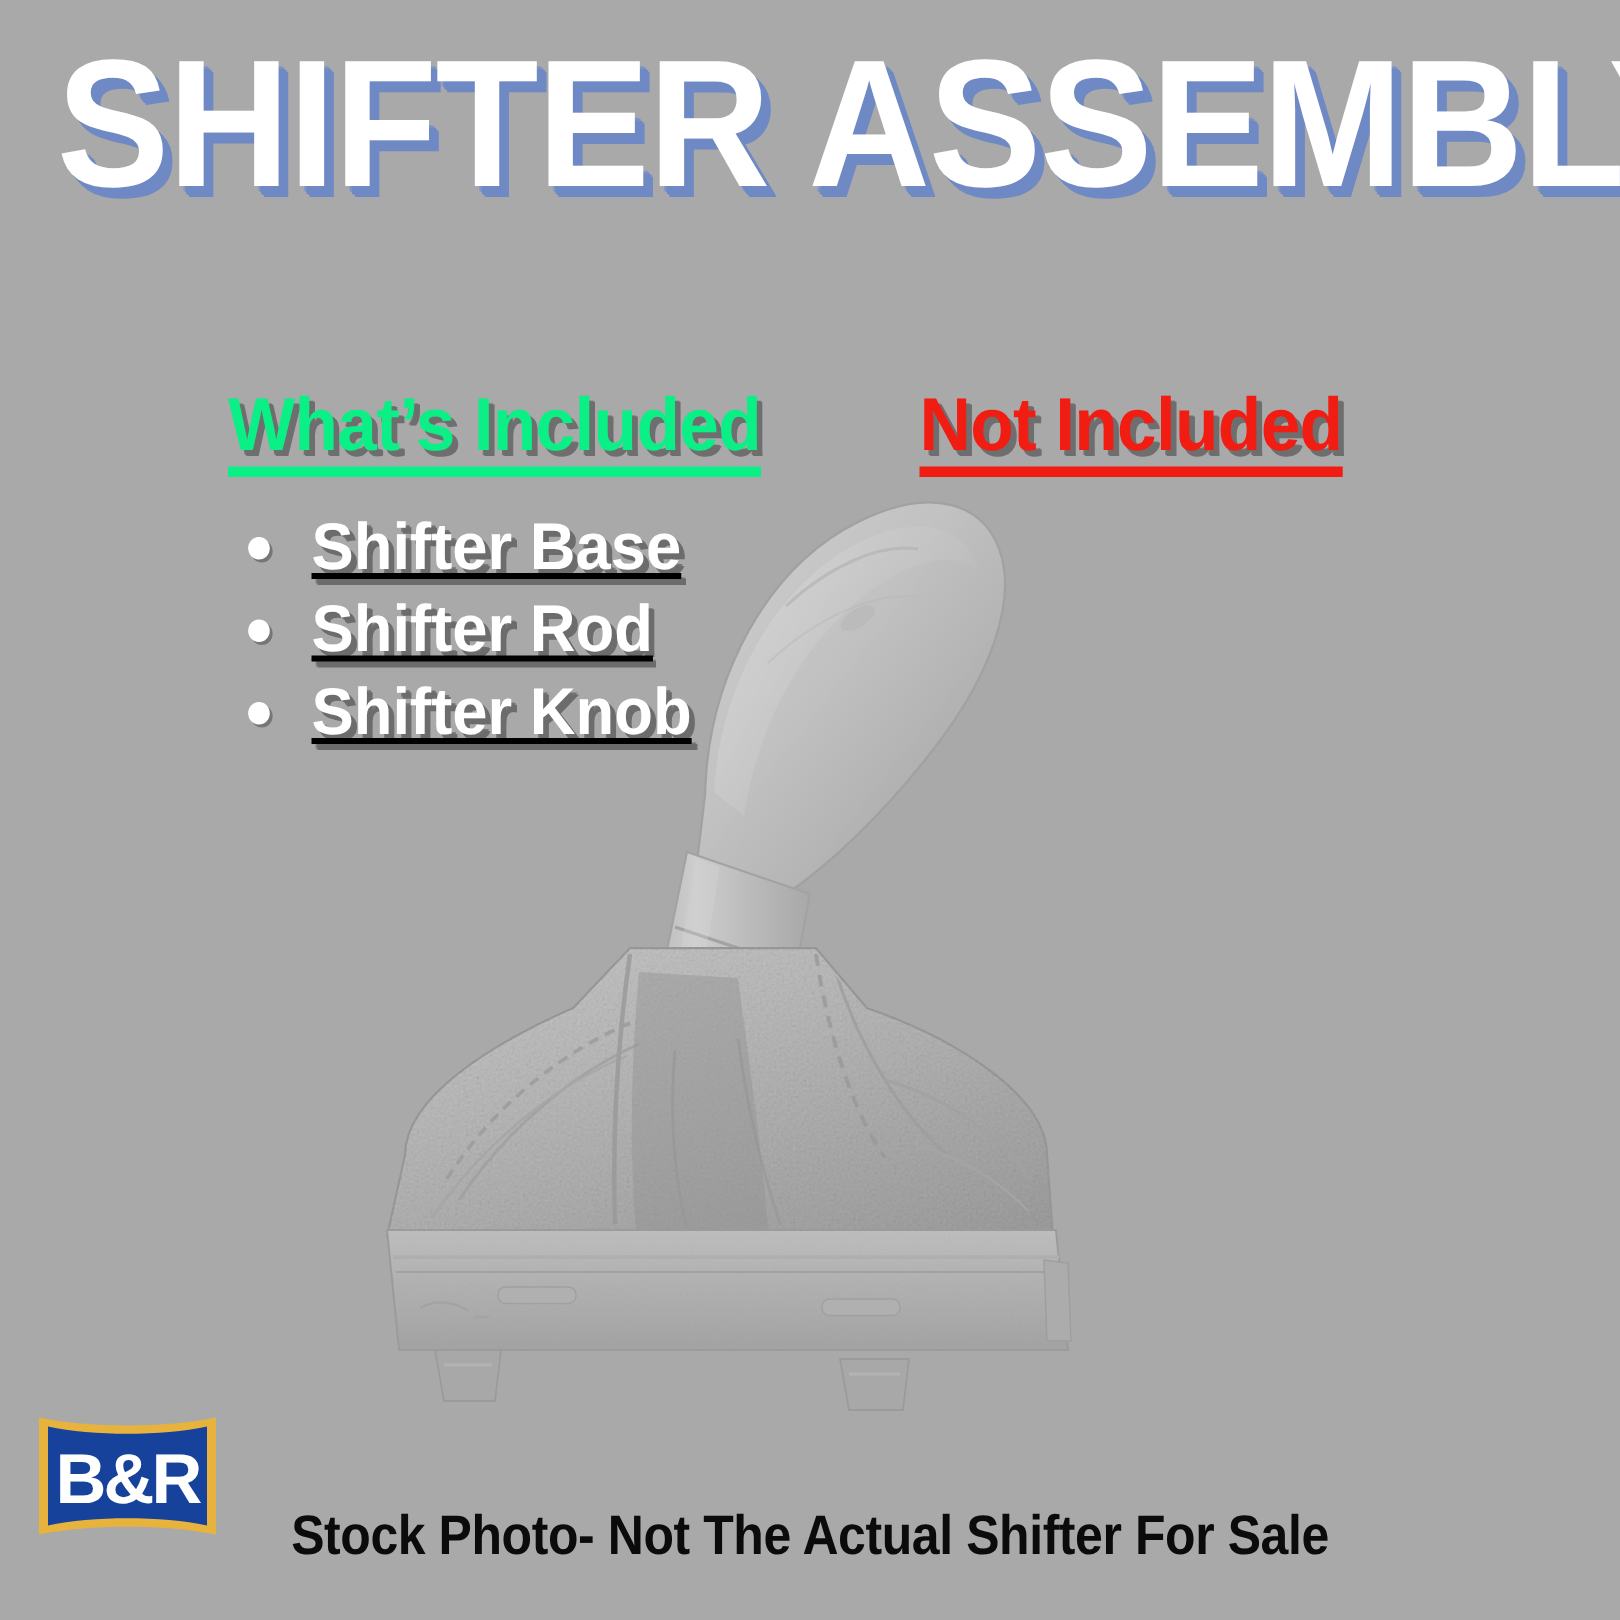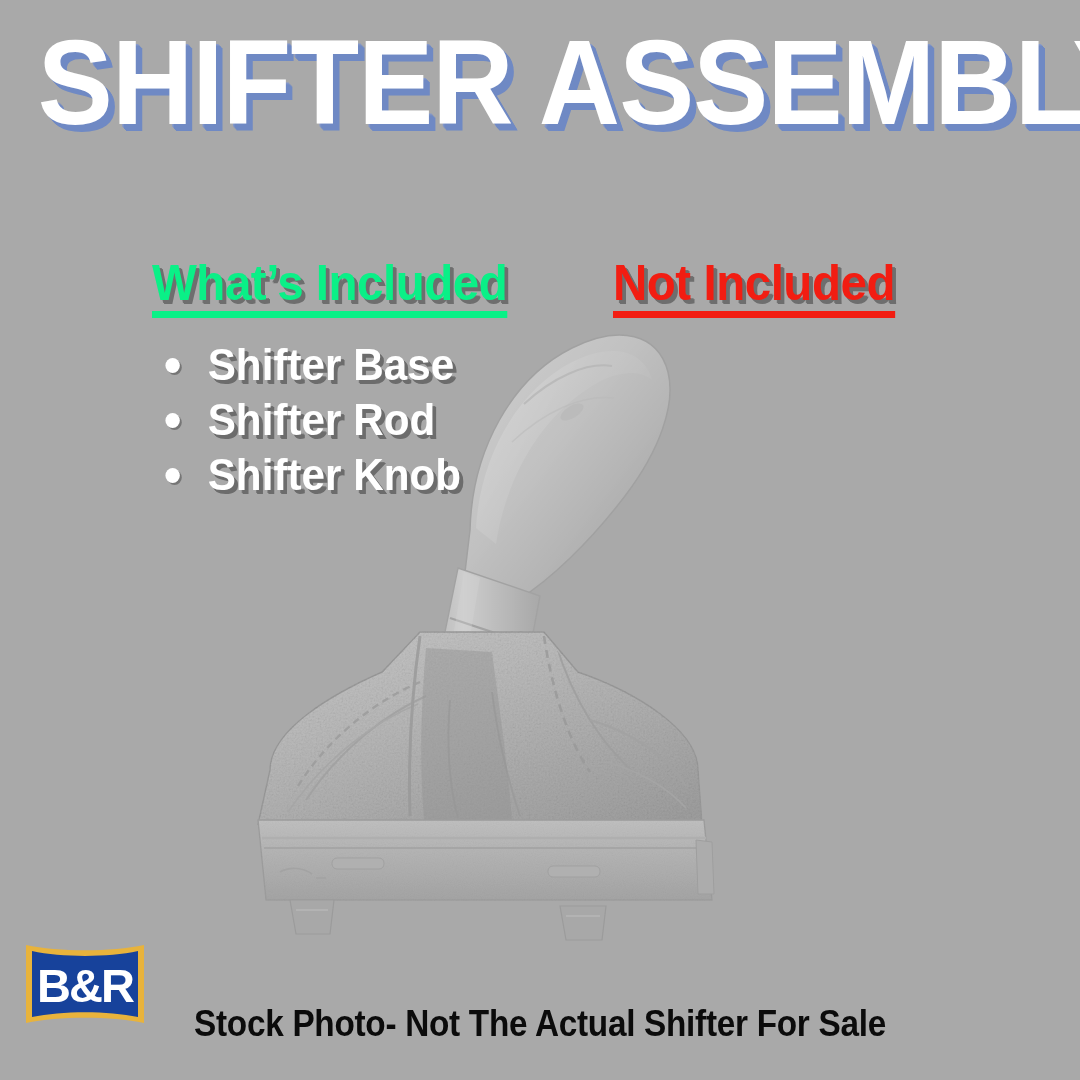--- a/index.html
+++ b/index.html
@@ -85,21 +85,21 @@
   }
 
   
   .bullet-list {
     position: absolute;
     z-index: 4;
     list-style: none;
     margin: 0;
     padding: 0;
   }
-  #list-included  { left: 152px; top: 338px; width: 420px; }
+  #list-included  { left: 152px; top: 338px; width: 420px; text-decoration: underline; }
   #list-not-included { left: 612px; top: 338px; width: 420px; }
 
   .bullet-item {
     position: relative;
     padding-left: 58px;
     margin: 0 0 2px 0;
     font-family: "Liberation Sans Narrow", "Liberation Sans", sans-serif;
     font-weight: bold;
     font-size: 44px;
     line-height: 53px;

